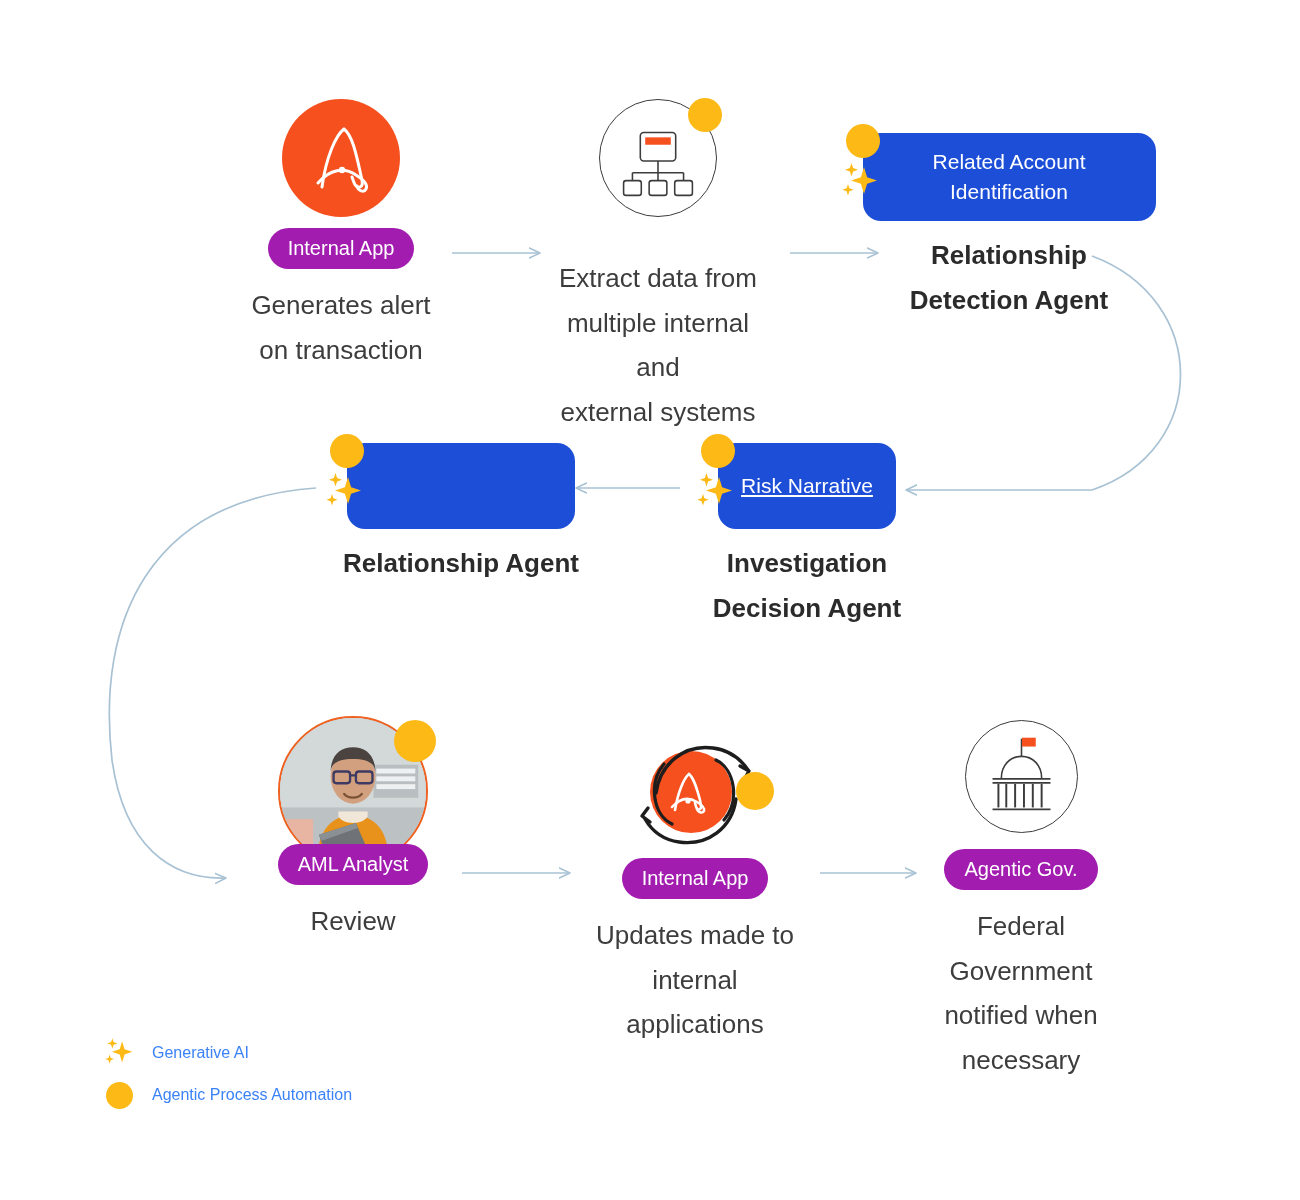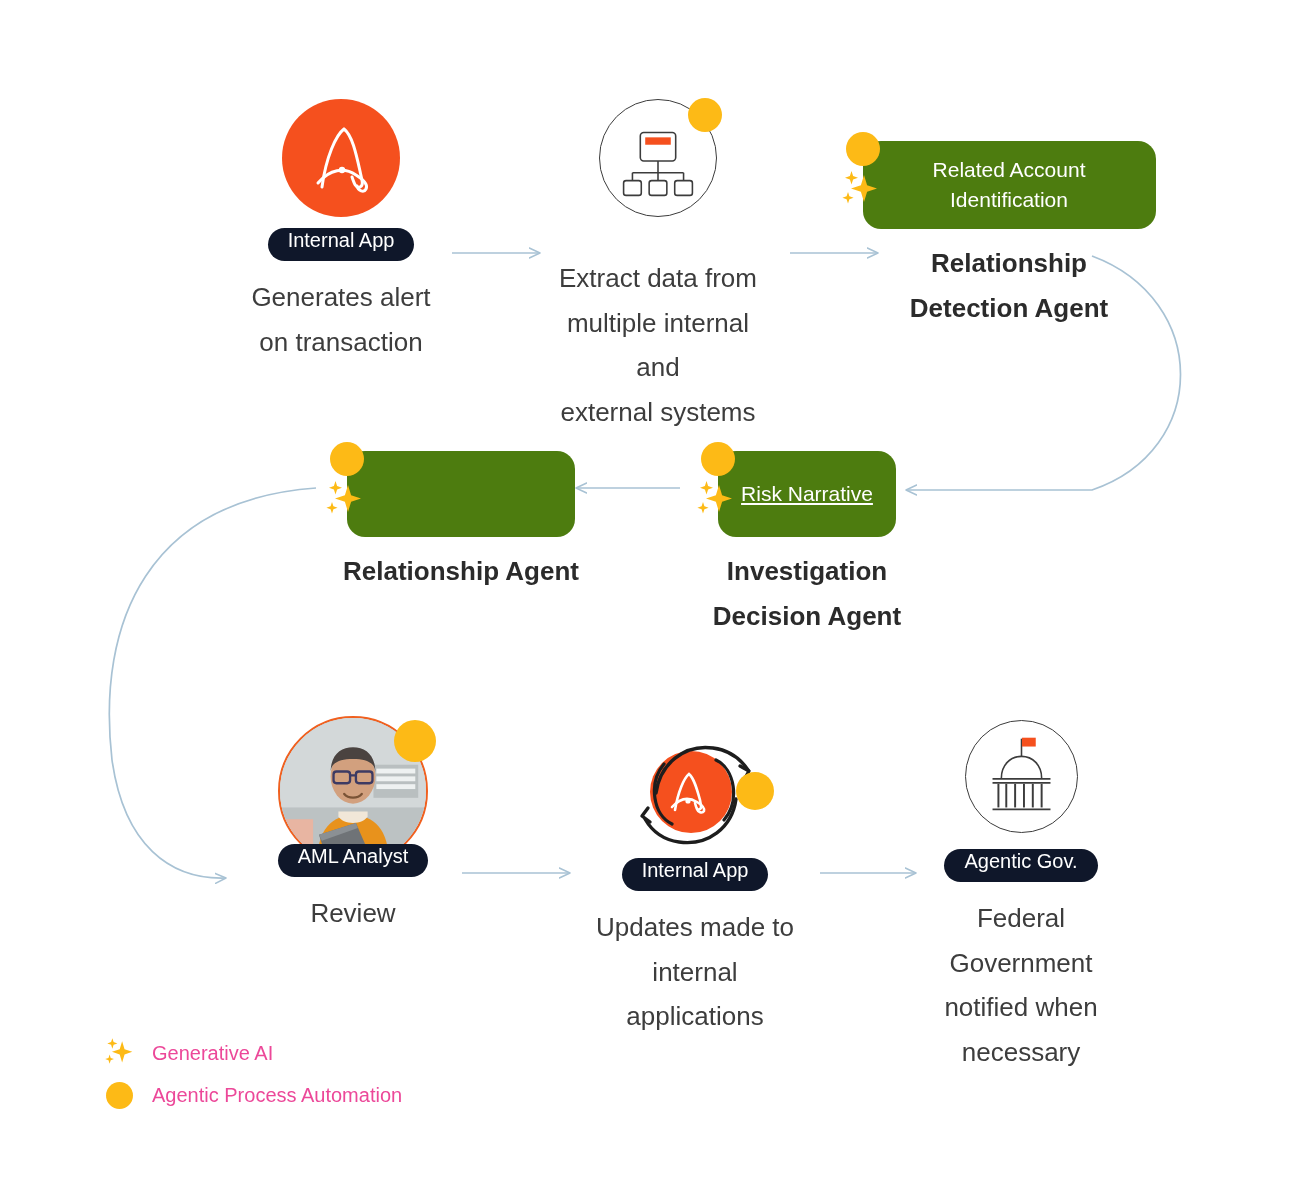--- a/index.html
+++ b/index.html
@@ -54,46 +54,45 @@
 
   
   .auto-dot {
     position: absolute;
     border-radius: 50%;
     background: #FDBA16;
   }
 
   
   .pill {
-    background: #0f172a;
+    background: #a21caf;
     color: #ffffff;
     border-radius: 22px;
-    padding: 0 20px 9px;
+    padding: 8px 20px 9px;
     font-size: 20px;
     line-height: 1.2;
     white-space: nowrap;
     position: relative;
     z-index: 4;
   }
 
   
   .agent-card {
     position: relative;
-    background: #4d7c0f;
+    background: #1d4ed8;
     color: #ffffff;
     border-radius: 18px;
     font-size: 21px;
     line-height: 1.45;
     text-align: center;
     display: flex;
     align-items: center;
     justify-content: center;
     z-index: 3;
     box-sizing: border-box;
-    margin-top: 8px;
   }
   .agent-card .card-text { display: block; padding: 0 6px; }
 
   
   .card-dot {
     position: absolute;
     width: 34px; height: 34px;
     border-radius: 50%;
     background: #FDBA16;
     left: -17px;
@@ -147,22 +146,22 @@
     align-items: center;
     height: 42px;
   }
   .legend-glyph {
     width: 46px;
     display: flex;
     align-items: center;
     justify-content: center;
   }
   .legend-label {
-    font-size: 20px;
-    color: #ec4899;
+    font-size: 16px;
+    color: #3b82f6;
     margin-left: 10px;
   }
   .legend-dot {
     width: 27px; height: 27px;
     border-radius: 50%;
     background: #FDBA16;
   }
 </style>
 </head>
 <body>

